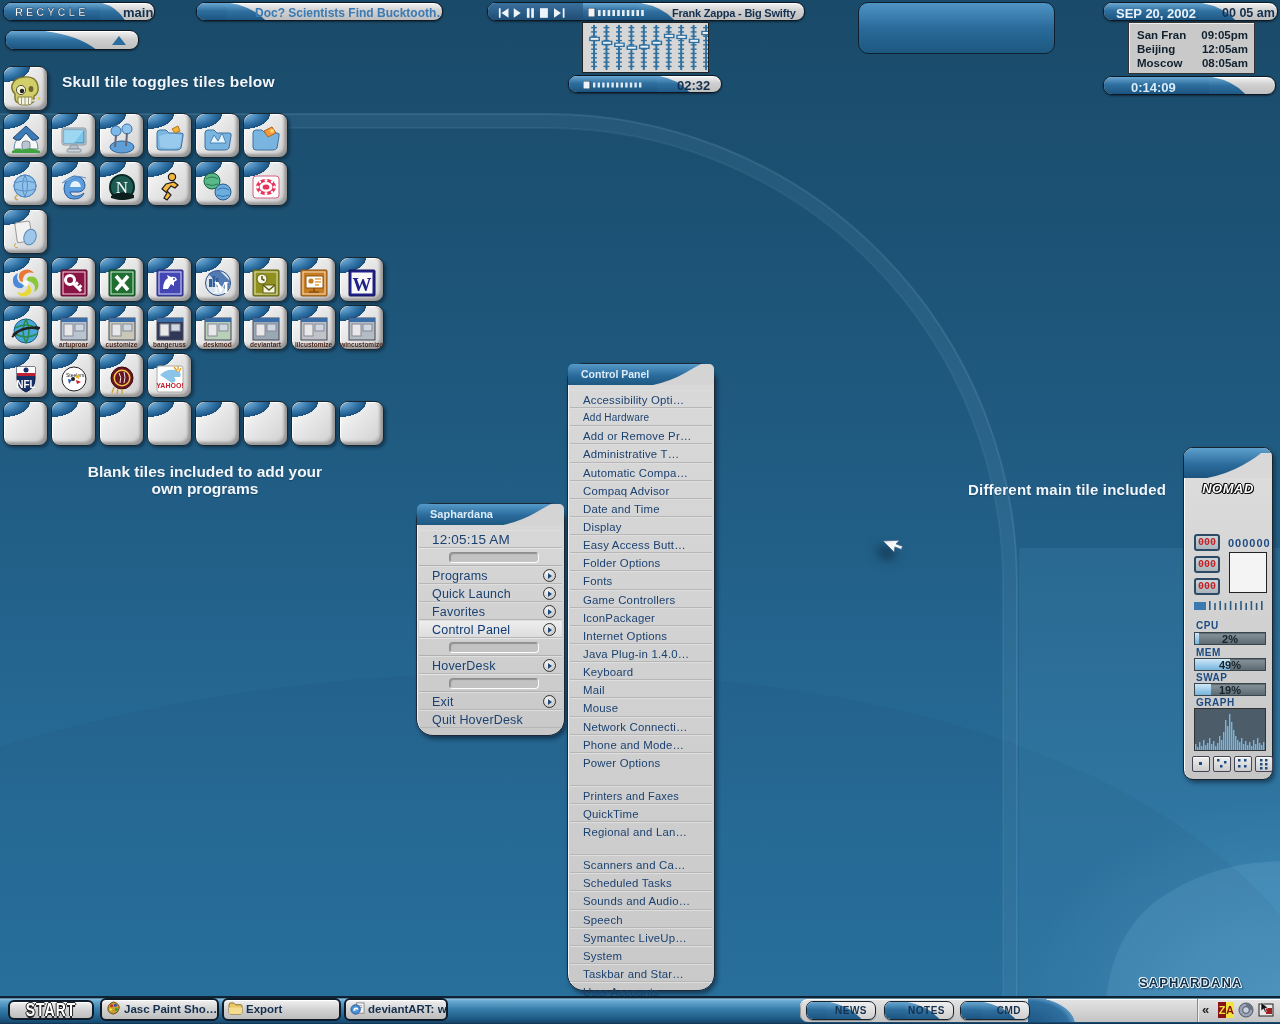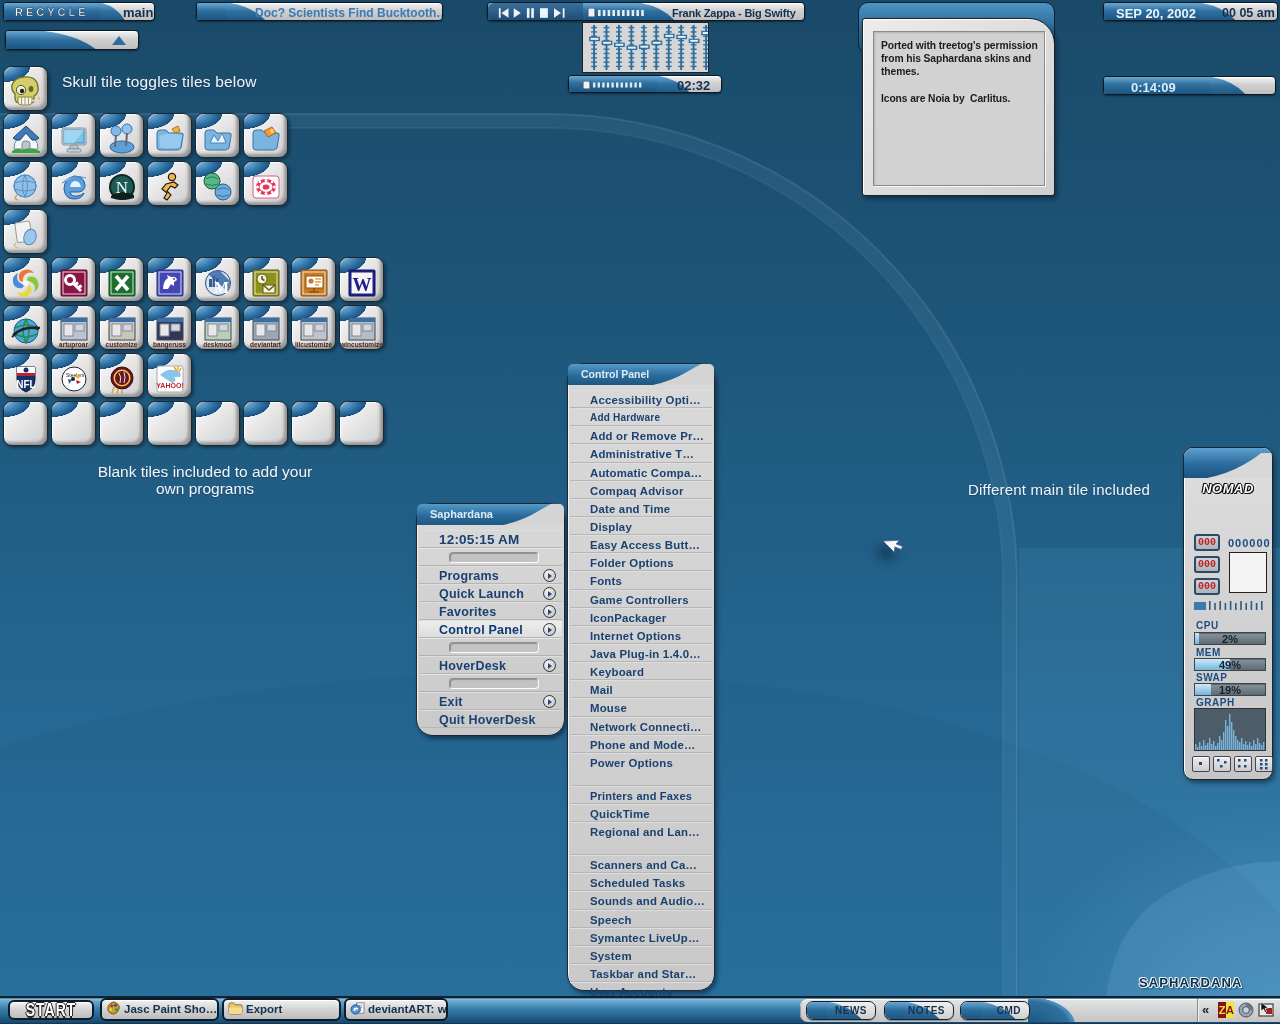--- a/index.html
+++ b/index.html
@@ -3,21 +3,21 @@
 <style>
 *{margin:0;padding:0;box-sizing:border-box}
 body{width:1280px;height:1024px;overflow:hidden;font-family:"Liberation Sans",sans-serif;}
 #desk{position:absolute;left:0;top:0;width:1280px;height:1024px;overflow:hidden;
  background:
   radial-gradient(360px 300px at 1280px 1000px, rgba(120,195,240,.28), rgba(120,195,240,0) 70%),
   linear-gradient(to bottom,#1a4a69 0%,#1d5478 28%,#226088 55%,#276d9a 80%,#2a74a3 100%);}
 svg{display:block}
 .abs{position:absolute}
 
-.pill{position:absolute;height:19px;border-radius:4px;border:1px solid #0c1824;
+.pill{position:absolute;height:19px;border-radius:9px;border:1px solid #0c1824;
  background:linear-gradient(#f4f4f4,#d0d0d0 45%,#bfbfbf);
  box-shadow:inset 0 1px 0 #fff,0 1px 2px rgba(0,0,0,.45);overflow:hidden}
 .pill .bl{position:absolute;left:0;top:0;bottom:0;
  background:linear-gradient(#6aa7d2,#2e6f9f 45%,#1c5480);}
 .wavesvg{position:absolute;top:0}
 .ptxt{position:absolute;font-weight:bold;font-size:12px;color:#14304e;white-space:nowrap}
 .wtxt{position:absolute;font-weight:bold;font-size:12px;color:#fff;white-space:nowrap}
 
 .tile{position:absolute;width:45px;height:45px;border-radius:9px;border:1px solid #1a2630;
  background:linear-gradient(135deg,#ffffff 0%,#e8e8e8 42%,#cecece 100%);
@@ -28,21 +28,21 @@
 .ic{position:absolute;left:6px;top:9px;width:32px;height:32px}
 .tlab{position:absolute;bottom:1px;left:0;right:0;text-align:center;font-size:6.5px;font-weight:bold;color:#4a2418}
 
 .menu{position:absolute;border:1px solid #1c2836;border-radius:17px;
  background:linear-gradient(#d9d9d9,#c9c9c9);
  box-shadow:inset 1px 1px 0 #f2f2f2,2px 3px 4px rgba(8,20,34,.55)}
 .mtitle{position:absolute;left:0;top:0;right:0;height:21px;border-radius:5px 5px 0 0;
  background:linear-gradient(#559ac9,#2a6b9c 55%,#1d587f);overflow:hidden}
 .mtitle svg.ear{position:absolute;right:-1px;top:-1px}
 .mtitle span{position:absolute;left:13px;top:4px;font-size:11px;font-weight:bold;color:#dcecf8}
-.mi{position:relative;height:18px;line-height:18px;padding-left:20px;font-size:12.5px;font-weight:bold;
+.mi{position:relative;height:18px;line-height:18px;padding-left:13px;font-size:12.5px;font-weight:normal;
  color:#1a4170;letter-spacing:.2px;border-top:1px solid #dedede;border-bottom:1px solid #b6b6b6;white-space:nowrap}
 .arrbtn{position:absolute;right:6px;top:2px;width:13px;height:13px;border-radius:50%;
  border:1px solid #333;background:radial-gradient(circle at 35% 30%,#f5f5f5,#bdbdbd);}
 .arrbtn::after{content:"";position:absolute;left:4px;top:3px;border-left:4px solid #1c4b82;
  border-top:3px solid transparent;border-bottom:3px solid transparent}
 .slot{position:relative;margin:3px 0 3px 30px;width:90px;height:11px;border-radius:4px;background:#c3c3c3;
  border-top:1px solid #8e8e8e;border-left:1px solid #8e8e8e;border-bottom:1px solid #fdfdfd;border-right:1px solid #fdfdfd;
  box-shadow:inset 1px 1px 1px rgba(0,0,0,.25)}
 
 #nomad{position:absolute;left:1183px;top:447px;width:90px;height:333px;border-radius:10px;
@@ -63,21 +63,21 @@
 #taskbar{position:absolute;left:0;top:996px;width:1280px;height:28px;
  background:linear-gradient(#0e2233 0%,#0e2233 7%,#8ec4e4 10%,#69a9d1 18%,#3a80ad 45%,#22618c 75%,#17496e 95%,#102f4a 100%);}
 .tbtn{position:absolute;height:23px;border-radius:6px;border:2px solid #0e1c2a;
  background:linear-gradient(#f2f2f2,#d2d2d2 50%,#bdbdbd);box-shadow:inset 0 1px 0 #fff;
  font-size:11.5px;font-weight:bold;color:#14304e;line-height:19px;white-space:nowrap;overflow:hidden}
 .traybtn{position:absolute;height:19px;width:70px;border-radius:7px;border:1px solid #15242f;overflow:hidden;
  background:linear-gradient(#efefef,#cfcfcf);box-shadow:0 1px 1px rgba(0,0,0,.3)}
 
 .traybtn span{position:absolute;right:8px;top:3px;font-size:10px;font-weight:bold;color:#14304e;letter-spacing:.5px}
 
-.white{position:absolute;color:#f2f6fa;font-weight:normal;text-shadow:0 1px 1px rgba(10,30,50,.35)}
+.white{position:absolute;color:#f2f6fa;font-weight:bold;text-shadow:0 1px 1px rgba(10,30,50,.35)}
 </style></head>
 <body>
 <div id="desk">
     <svg width="0" height="0" style="position:absolute">
       <defs>
         <linearGradient id="pg" x1="0" y1="0" x2="0" y2="1">
           <stop offset="0" stop-color="#6aa7d2"></stop>
           <stop offset=".45" stop-color="#2e6f9f"></stop>
           <stop offset="1" stop-color="#1c5480"></stop>
         </linearGradient>
@@ -311,32 +311,31 @@
         <rect x="33.0" y="1.5" width="2.4" height="5" fill="#dfe9f0"></rect>
         <rect x="37.599999999999994" y="1.5" width="2.4" height="5" fill="#dfe9f0"></rect>
         <rect x="42.199999999999996" y="1.5" width="2.4" height="5" fill="#dfe9f0"></rect>
         <rect x="46.8" y="1.5" width="2.4" height="5" fill="#dfe9f0"></rect>
         <rect x="51.4" y="1.5" width="2.4" height="5" fill="#dfe9f0"></rect>
         <rect x="56.0" y="1.5" width="2.4" height="5" fill="#dfe9f0"></rect>
       </svg>
       <span class="ptxt" style="left:108px;top:2px;font-size:13px">02:32</span>
     </div>
     <div class="abs" style="left:858px;top:2px;width:197px;height:52px;border-radius:10px;background:linear-gradient(#4e94c4,#2a6b9c 50%,#1d587f);border:1px solid #10202e"></div>
-    <div class="abs" style="left:862px;top:18px;width:193px;height:178px;border-radius:3px 26px 3px 3px;background:linear-gradient(135deg,#ececec,#cfcfcf);border:1px solid #222;box-shadow:inset 1px 1px 0 #fff,2px 3px 4px rgba(8,20,34,.5)">
-      <div style="position:absolute;left:10px;top:12px;width:172px;height:155px;background:#d2d2d2;border:1px solid #8a8a8a;box-shadow:inset 1px 1px 2px rgba(0,0,0,.15),1px 1px 0 #f8f8f8">
-        <div style="margin:7px 7px;font-size:10.3px;font-weight:600;color:#1c1c1c;line-height:13.2px;white-space:nowrap;letter-spacing:-.1px">Ported with treetog's permission<br>from his Saphardana skins and<br>themes.<br><br>Icons are Noia by&nbsp; Carlitus.</div>
-      </div>
-    </div>
     <div class="pill" style="left:1103px;top:2px;width:175px">
       <div class="bl" style="width:95px"></div>
       <svg class="wavesvg" style="left:95px" width="38" height="19" viewBox="0 0 38 19" preserveAspectRatio="none">
         <path d="M0 0 L3.0 0 Q25.8 4.2 38 19 L0 19 Z" fill="url(#pg)"></path>
       </svg>
       <span class="wtxt" style="left:12px;top:3px;font-size:13px;color:#e8f2fa">SEP 20, 2002</span>
       <span class="ptxt" style="left:118px;top:3px;font-size:12.5px">00 05 am</span>
+    </div>
+    <div class="abs" style="left:1128px;top:22px;width:127px;height:52px;background:#c9c9c9;border:1px solid #333;box-shadow:inset 1px 1px 0 #eee">
+      <div style="position:absolute;left:8px;top:5px;font-size:11.5px;font-weight:bold;color:#10202e;line-height:14px">San Fran<br>Beijing<br>Moscow</div>
+      <div style="position:absolute;right:6px;top:5px;font-size:11.5px;font-weight:bold;color:#10202e;line-height:14px;text-align:right">09:05pm<br>12:05am<br>08:05am</div>
     </div>
     <div class="pill" style="left:1103px;top:76px;width:173px">
       <div class="bl" style="width:105px"></div>
       <svg class="wavesvg" style="left:105px" width="38" height="19" viewBox="0 0 38 19" preserveAspectRatio="none">
         <path d="M0 0 L3.0 0 Q25.8 4.2 38 19 L0 19 Z" fill="url(#pg)"></path>
       </svg>
       <span class="wtxt" style="left:27px;top:3px;font-size:13px;color:#d8ecfa">0:14:09</span>
     </div>
     <div class="tile" style="left:3px;top:66px">
       <svg class="ic" viewBox="0 0 32 32">

